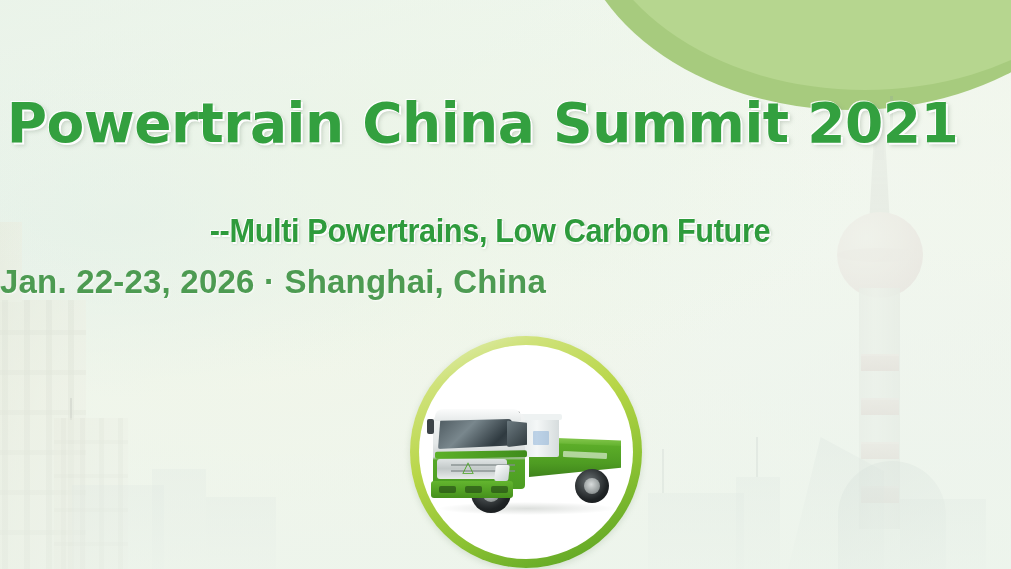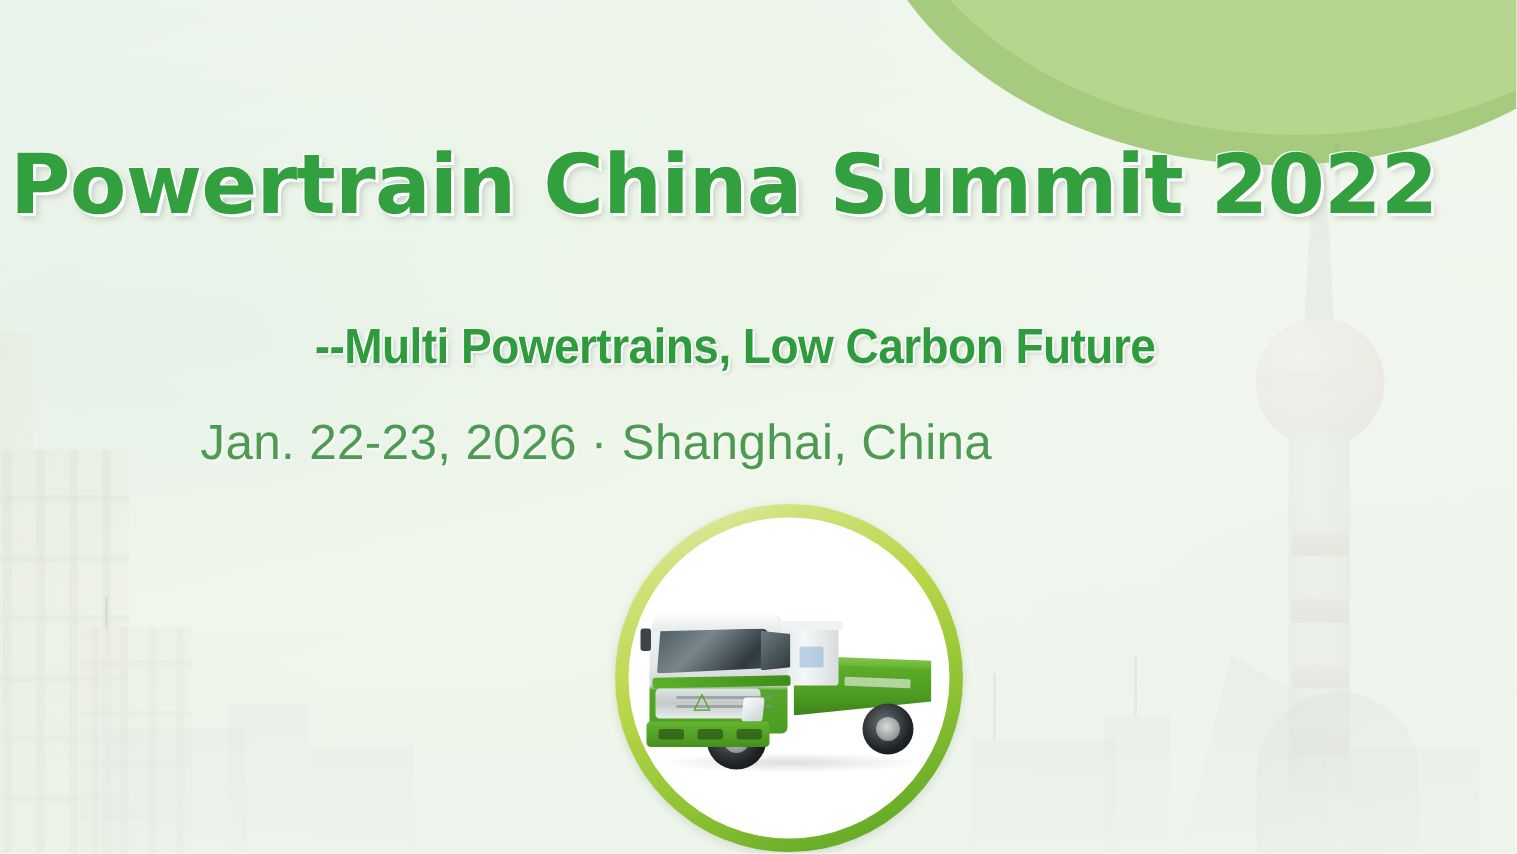--- a/index.html
+++ b/index.html
@@ -242,25 +242,25 @@
     text-shadow:
       1.5px 1.5px 0 rgba(255,255,255,.95),
       -1px -1px 0 rgba(255,255,255,.85),
       2px 2px 3px rgba(120,140,120,.35);
     white-space: nowrap;
   }
 
   .eventline {
     position: absolute;
     left: 0;
-    top: 276px;
+    top: 263px;
     width: 795px;
-    text-align: center;
+    text-align: left;
     font-family: "Liberation Sans", sans-serif;
-    font-weight: 400;
+    font-weight: 700;
     font-size: 33px;
     letter-spacing: 0.2px;
     color: #4d9b52;
     text-shadow: 1px 1px 2px rgba(255,255,255,.8);
     white-space: nowrap;
   }
 
   
   .medallion {
     position: absolute;
@@ -478,21 +478,21 @@
     <div class="fog2"></div>
   </div>
 
   <div class="arc-wrap">
     <div class="arc-outer"></div>
     <div class="arc-inner"></div>
   </div>
   <div class="arc-shadow"></div>
 
   <h1 class="headline">
-    <span class="line">Powertrain China Summit 2022</span>
+    <span class="line">Powertrain China Summit 2021</span>
   </h1>
 
   <div class="subtitle">--Multi Powertrains, Low Carbon Future</div>
 
   <div class="eventline">Jan. 22-23, 2026 · Shanghai, China</div>
 
   <div class="medallion">
     <div class="medallion-ring"></div>
     <div class="medallion-face">
       <div class="truck">

